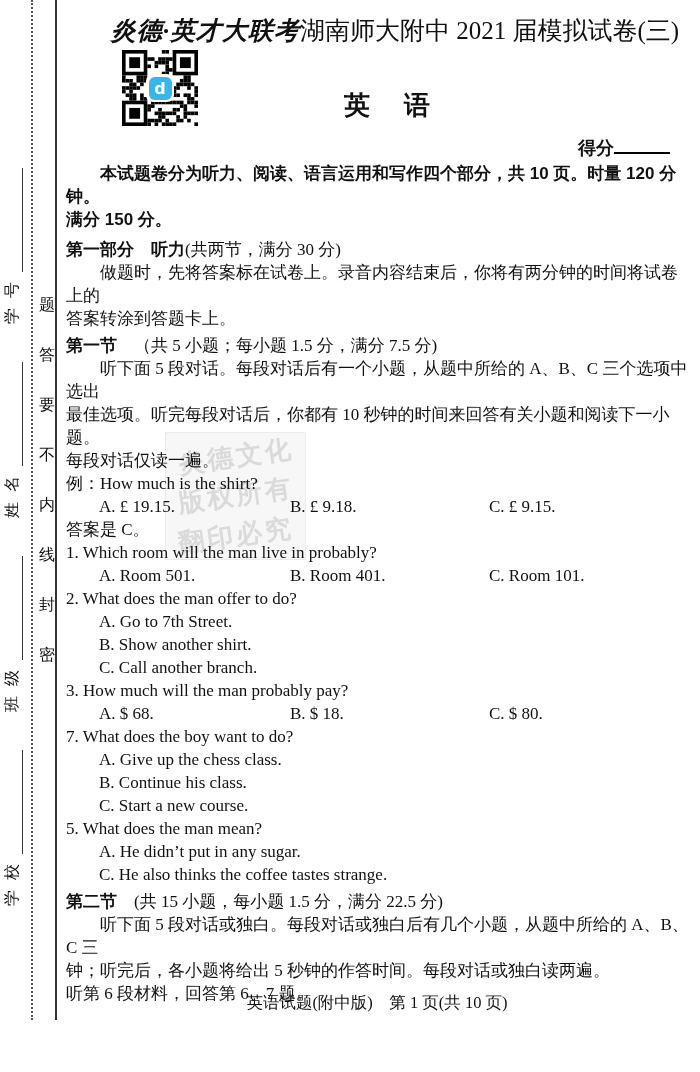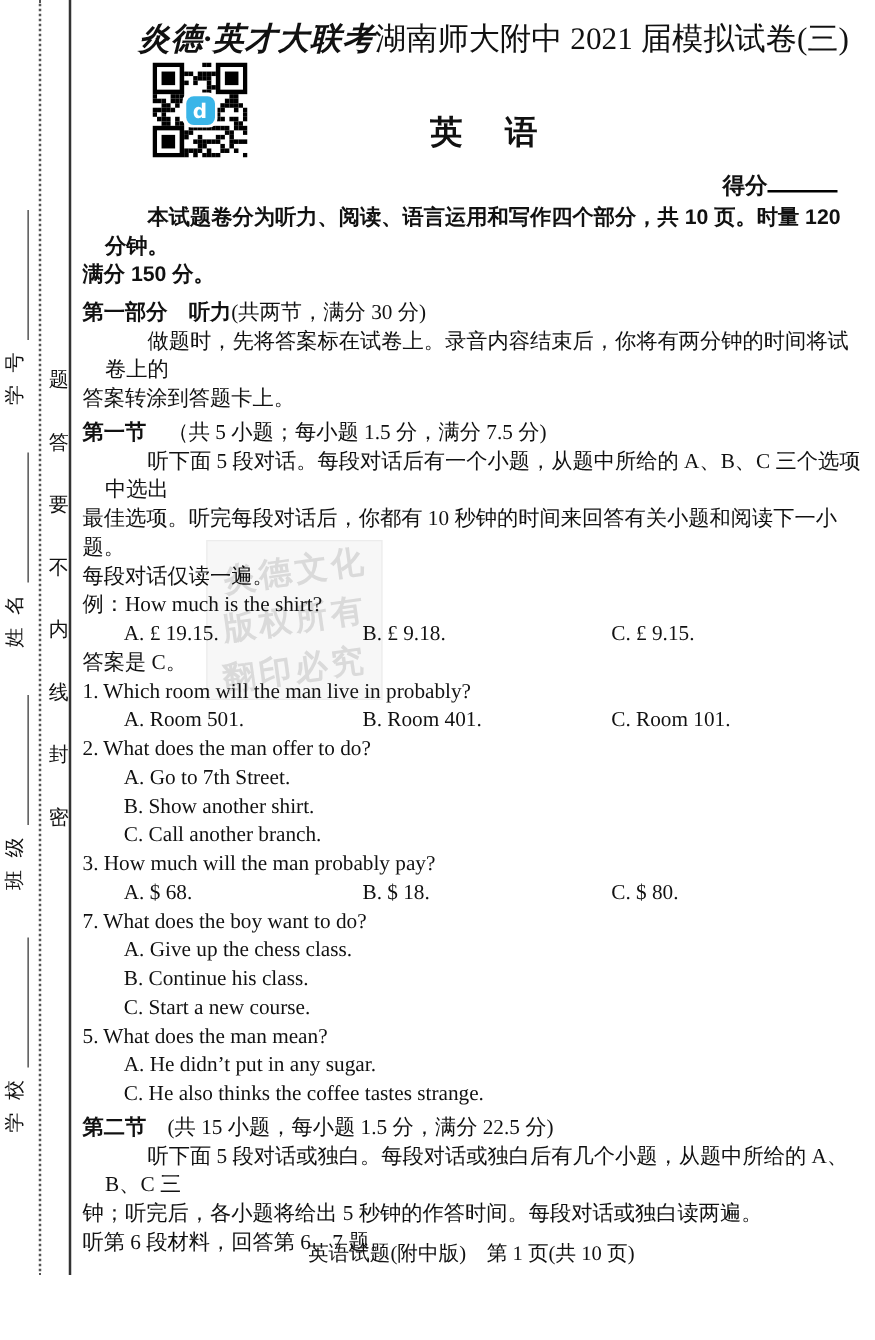--- a/index.html
+++ b/index.html
@@ -40,21 +40,21 @@
   .subject{position:absolute;left:66px;top:76px;width:622px;margin:12px;text-align:center;
            font-family:"Liberation Sans","DejaVu Sans",sans-serif;
            font-size:26px;font-weight:bold;letter-spacing:4px;z-index:2;}
   .score-line{position:absolute;left:578px;top:136px;z-index:2;
               font-family:"Liberation Sans","DejaVu Sans",sans-serif;font-weight:bold;font-size:18px;}
   .score-blank{display:inline-block;width:56px;height:15px;border-bottom:2px solid #000;}
 
   
   .body{position:absolute;left:66px;top:162px;width:624px;z-index:2;font-size:17px;line-height:23px;}
   .ln{min-height:23px;}
-  .indent{text-indent:34px;margin-left:18px;}
+  .indent{text-indent:34px;}
   .bold{font-family:"Liberation Sans","DejaVu Sans",sans-serif;font-weight:bold;}
   .kai{}
   .h1p{margin-top:7px;}
   .h2p{margin-top:4px;}
   .opt-row{display:flex;padding-left:33px;}
   .opt-row .o1{width:191px;}
   .opt-row .o2{width:199px;}
   .opt{padding-left:33px;}
 
   .footer{position:absolute;left:66px;top:992px;width:622px;text-align:center;

